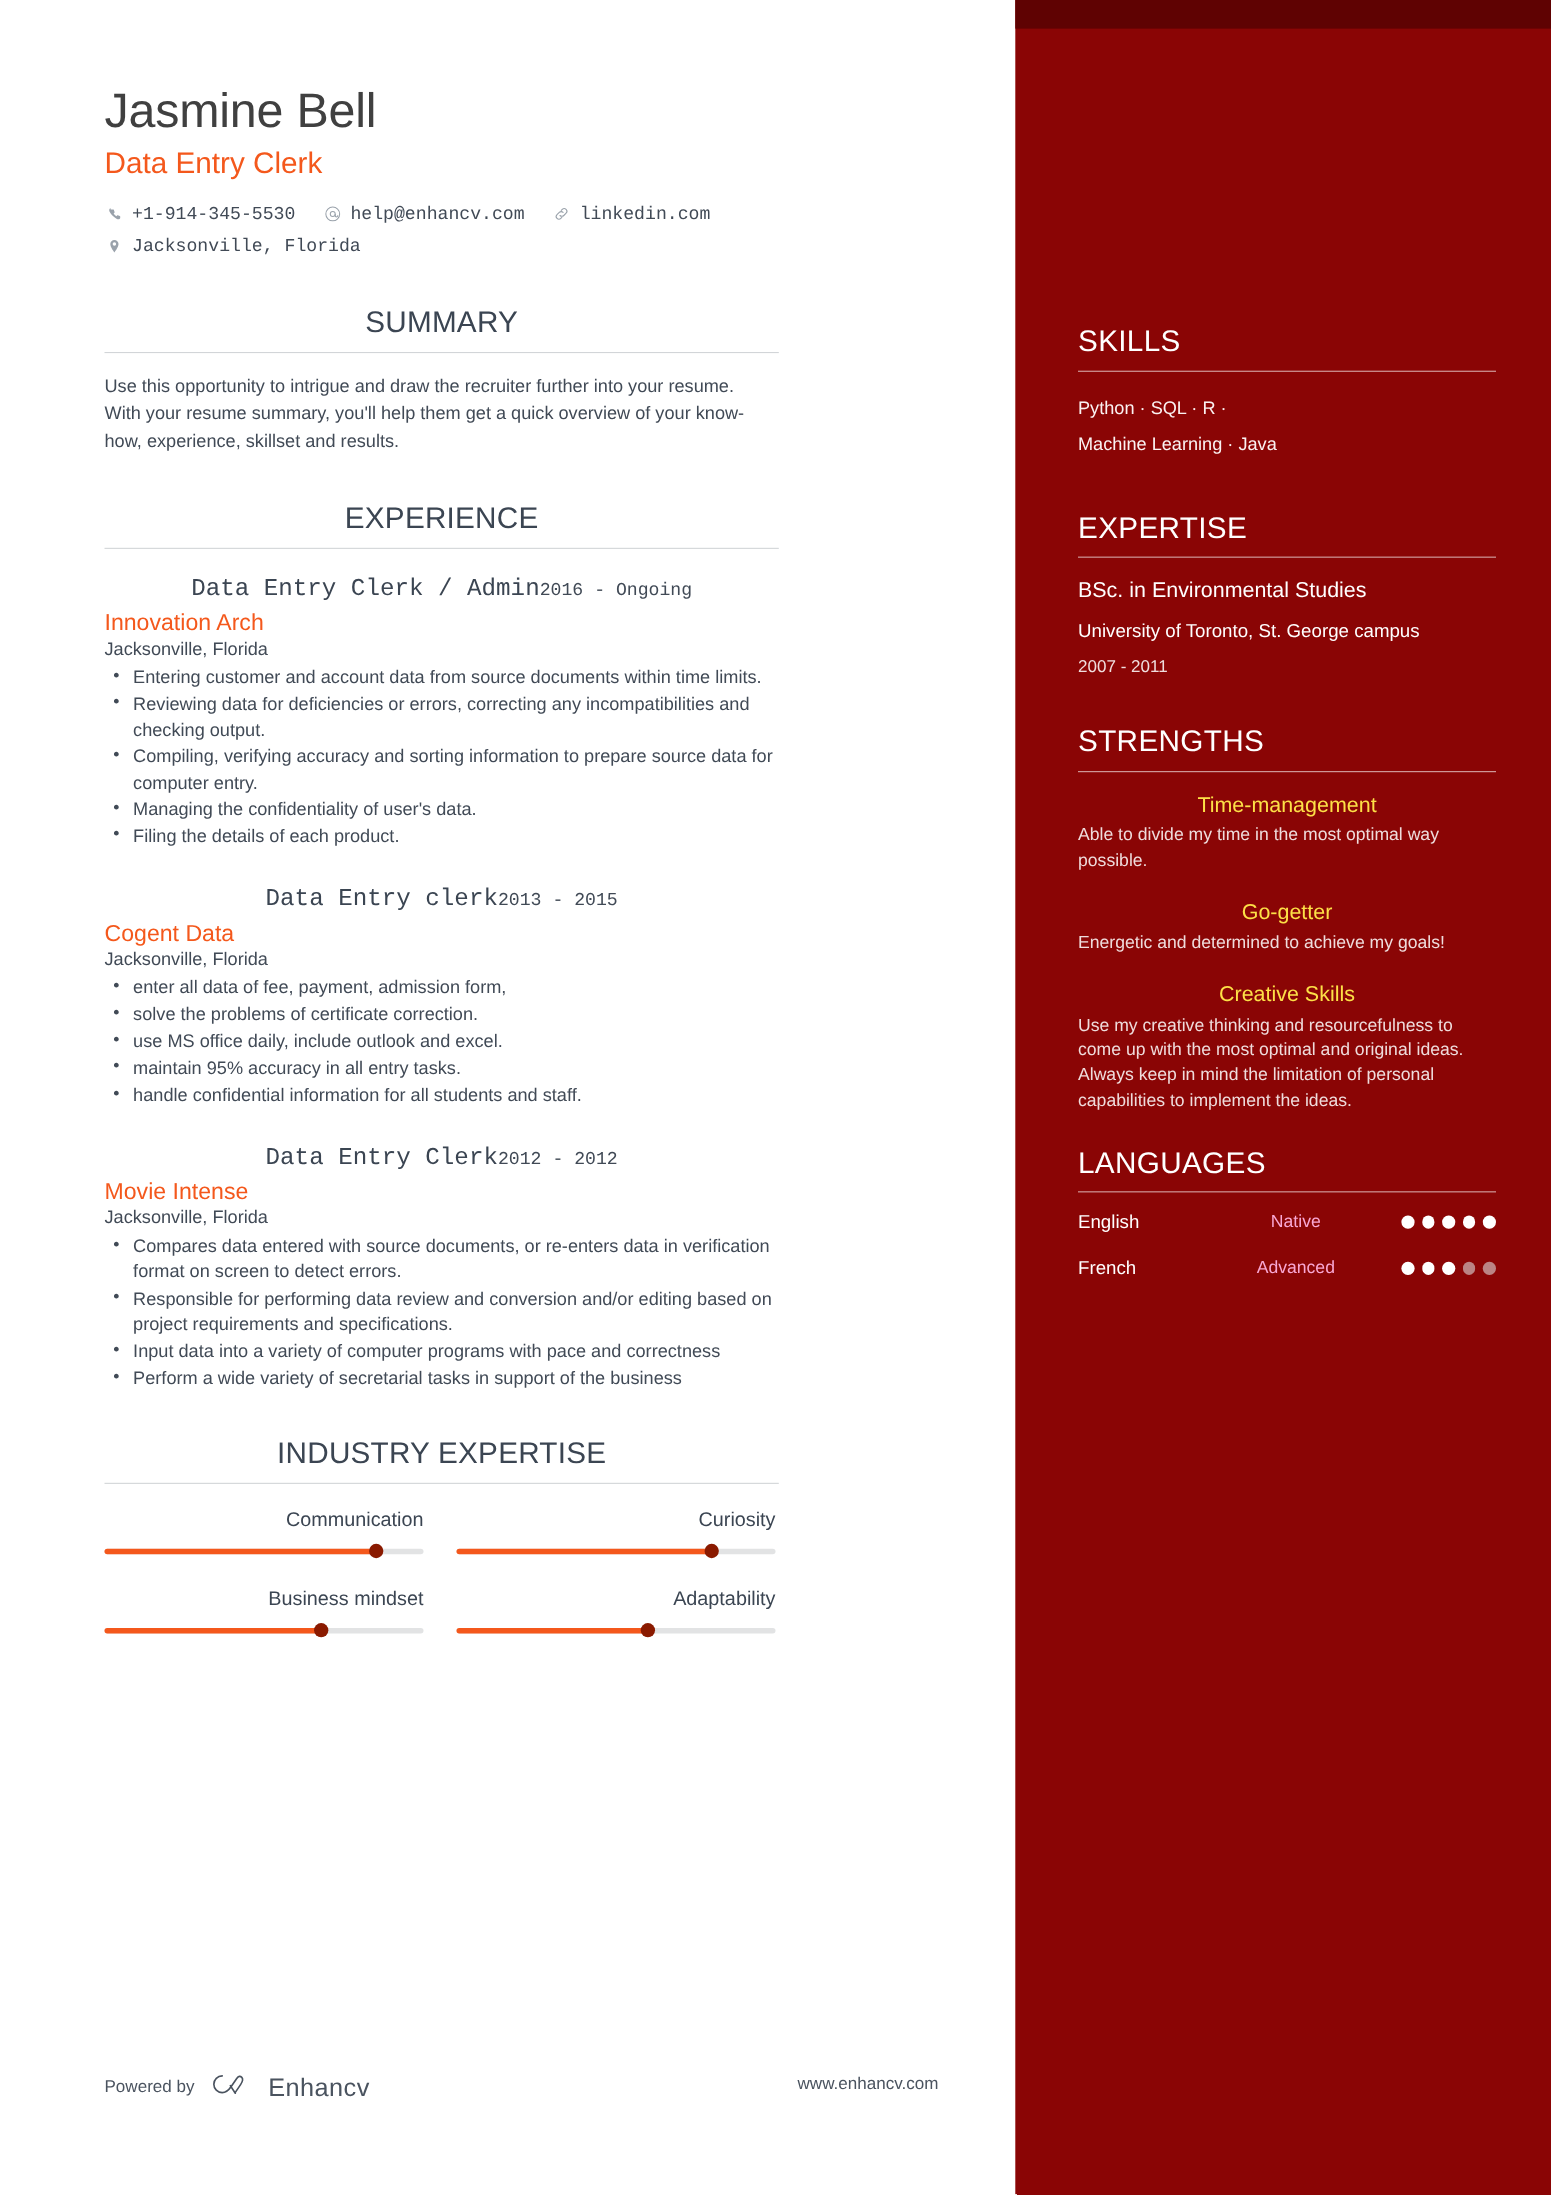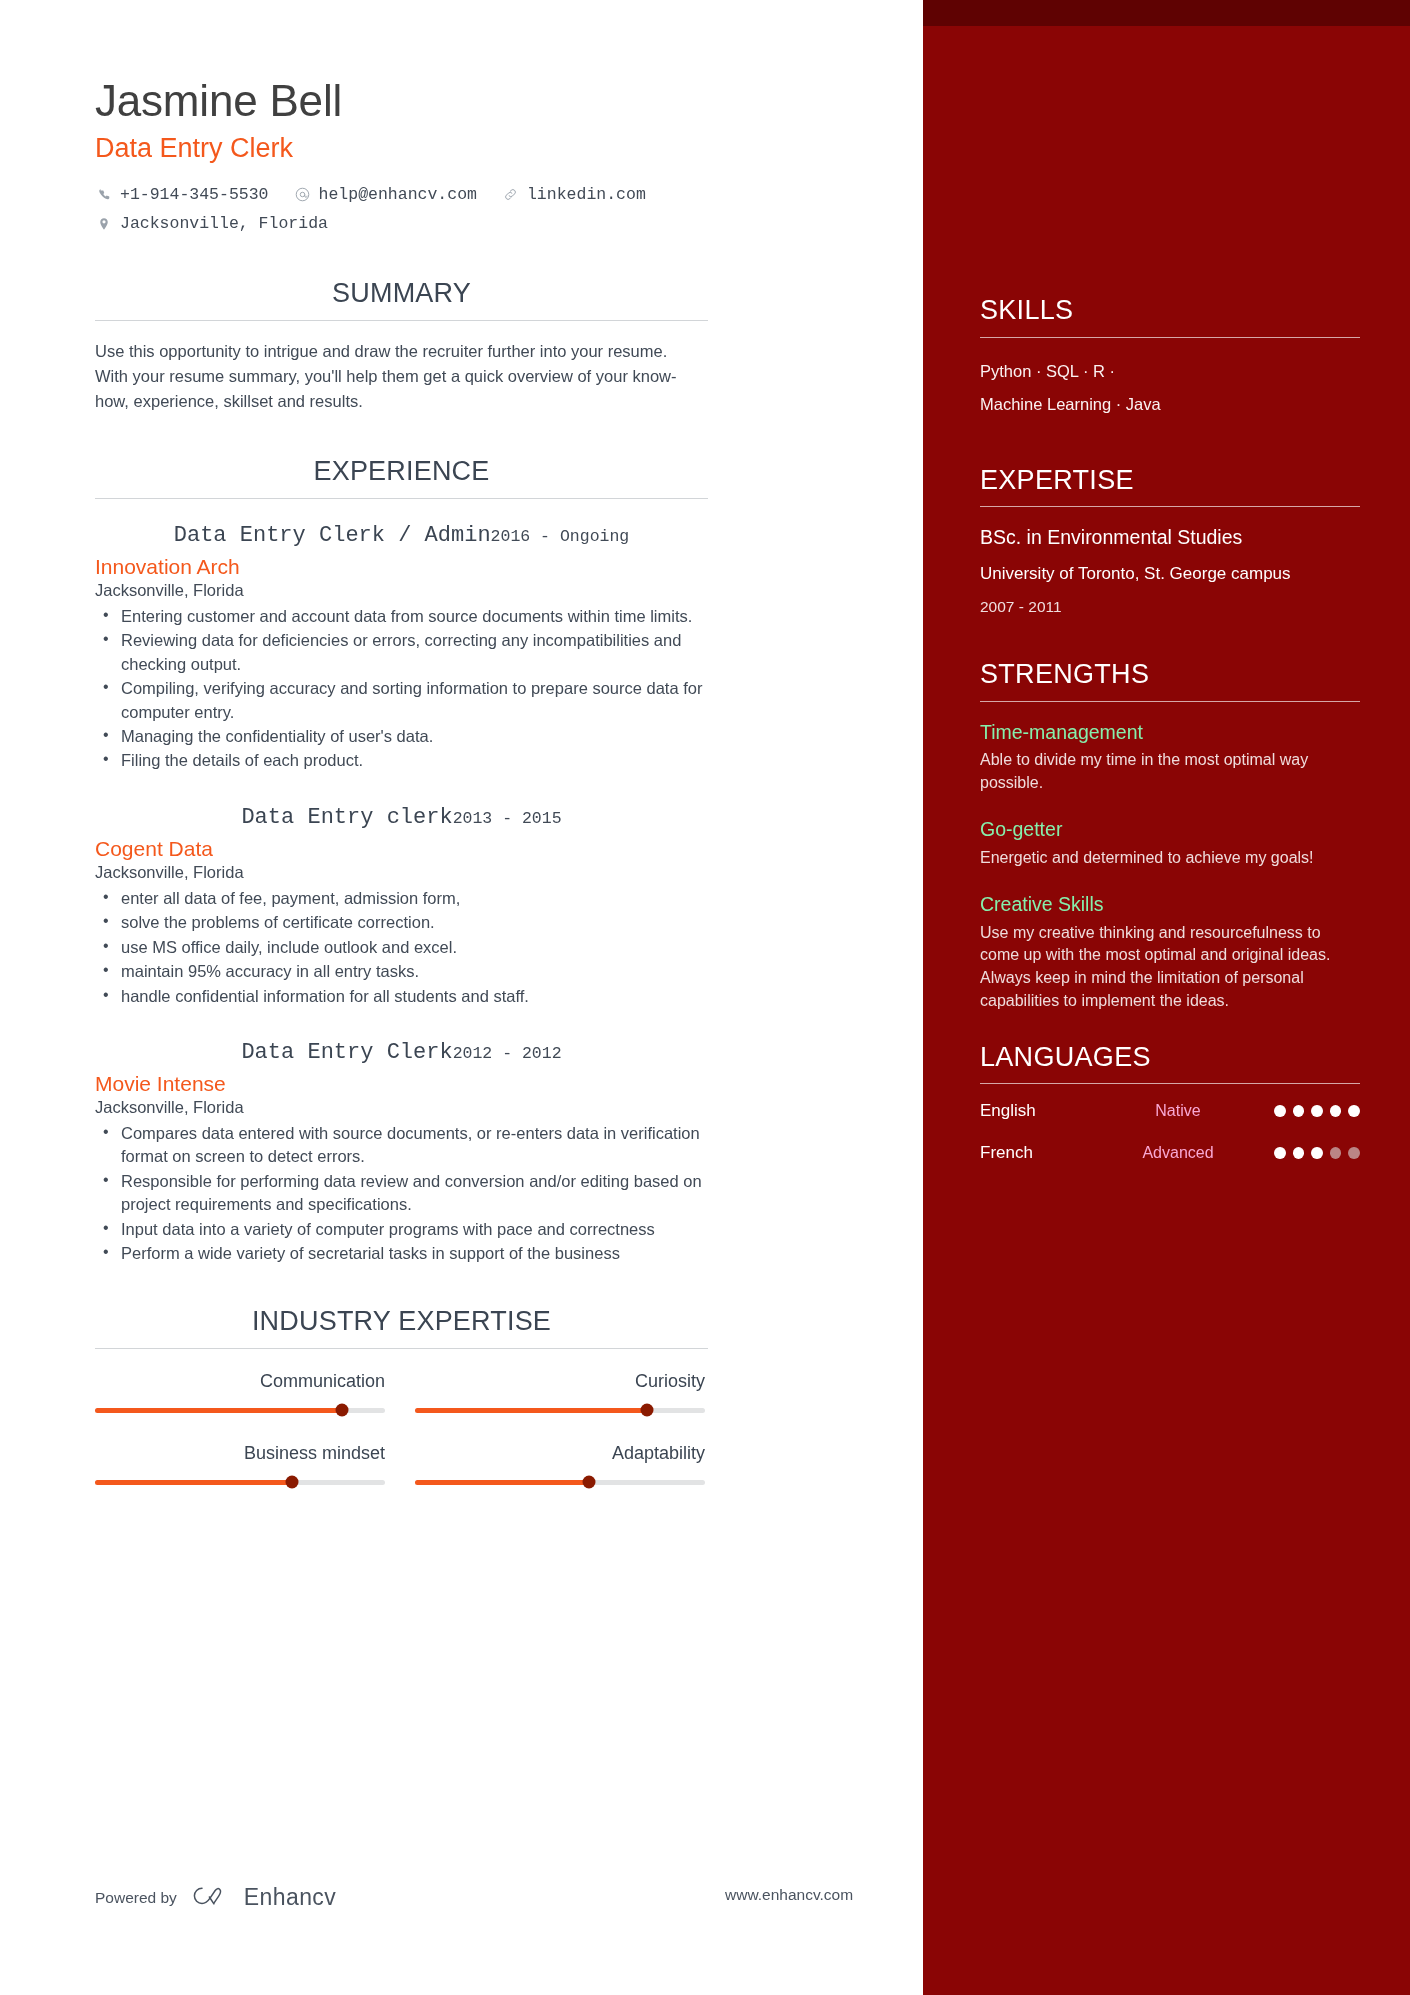--- a/index.html
+++ b/index.html
@@ -70,23 +70,24 @@
   }
   .edu-dates {
     font-size: 15.5px;
     color: #f0dede;
     line-height: 1.4;
   }
 
   .strength-item { margin-bottom: 22px; }
   .strength-name {
     font-size: 19.5px;
-    color: #86efac;
+    color: #fde047;
     line-height: 1.4;
     margin-bottom: 3px;
+    text-align: center;
   }
   .strength-desc {
     font-size: 16px;
     color: #efdcdc;
     line-height: 1.42;
   }
 
   .lang-row {
     display: flex;
     align-items: center;

